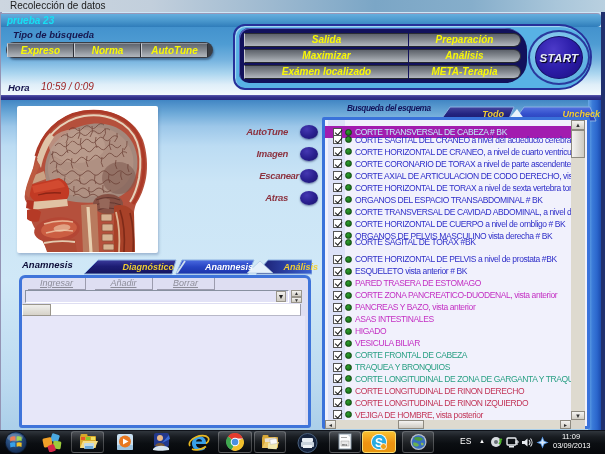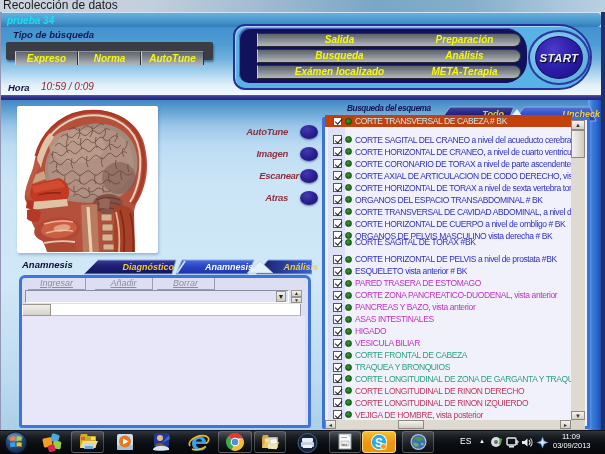--- a/index.html
+++ b/index.html
@@ -1,36 +1,36 @@
 <!DOCTYPE html>
 <html><head><meta charset="utf-8">
 <style>
 *{margin:0;padding:0;box-sizing:border-box}
 html,body{width:605px;height:454px;overflow:hidden}
 body{position:relative;font-family:"Liberation Sans",sans-serif;background:#cfe6f6}
 .abs{position:absolute}
 .bi{font-style:italic;font-weight:bold}
 
-#titlebar{left:0;top:0;width:605px;height:12px;background:linear-gradient(90deg,#cdd6e0 0%,#c2cfdc 25%,#9db9d0 45%,#7ba6c6 62%,#86aecb 78%,#a9c6da 92%,#b9d0e0 100%);color:#1c1c1c;font-size:12px;line-height:11px;padding-left:3px}
+#titlebar{left:0;top:0;width:605px;height:12px;background:linear-gradient(90deg,#cdd6e0 0%,#c2cfdc 25%,#9db9d0 45%,#7ba6c6 62%,#86aecb 78%,#a9c6da 92%,#b9d0e0 100%);color:#1c1c1c;font-size:10px;line-height:11px;padding-left:10px}
 
 #app{left:0;top:12px;width:605px;height:418px;background:#cfe6f6;border-left:2px solid #9494b4;border-right:2px solid #8a8ab0}
 #pruebabar{left:1px;top:13px;width:600px;height:14px;background:linear-gradient(#65aede 0%,#4896cc 55%,#2f7cba 100%);border-top:1px solid #9898b8;border-radius:0 4px 4px 0;color:#17dff2;font-size:10px;padding:1px 0 0 6px}
 #toparea{left:1px;top:27px;width:603px;height:68px;background:linear-gradient(#4392cd 0%,#4e9cd3 25%,#74b2df 48%,#aad5ef 68%,#e0eff9 85%,#f2f9fd 100%)}
 #tipolbl{left:13px;top:29px;font-size:9.5px;color:#16164e}
 
-#strip{left:6px;top:42px;width:207px;height:16px;background:#3a3d44;border-radius:2px;box-shadow:1px 2px 2px rgba(20,30,60,.45);display:flex;padding:9px}
+#strip{left:6px;top:42px;width:207px;height:16px;background:#3a3d44;border-radius:8px;box-shadow:1px 2px 2px rgba(20,30,60,.45);display:flex;padding:1px}
 .gbtn{height:14px;background:linear-gradient(#60656e 0%,#83888f 45%,#a2a7ae 80%,#b0b5bb 100%);border-left:1px solid #caccd2;border-top:1px solid #8e939b;border-right:1px solid #2c2f36;color:#f8f806;font-size:10px;font-weight:bold;font-style:italic;text-align:center;line-height:13px}
 
 #horalbl{left:8px;top:82px;font-size:9.5px;color:#16164e}
 #horaval{left:41px;top:81px;font-size:10px;font-weight:normal;color:#9b1b1b}
 
 #pill{left:233px;top:24px;width:359px;height:66px;background:#58b2e5;border:2px solid #26309a;border-radius:12px 33px 33px 12px;box-shadow:inset 1px 1px 1px rgba(255,255,255,.5)}
 #navybox{left:239px;top:28px;width:288px;height:55px;background:#12125c;border-radius:10px 22px 22px 10px;box-shadow:inset 1px 1px 0 #5560c0}
 .rbtn{position:absolute;height:14px;background:linear-gradient(#5d626b 0%,#81868d 45%,#a1a6ad 80%,#b2b7bd 100%);border-top:1px solid #2a2d34;border-bottom:1px solid #24272e;color:#f8f806;font-size:10px;font-weight:bold;font-style:italic;text-align:center;line-height:12px}
-.lcol{left:257px;width:164px;border-left:1px solid #caccd2}
+.lcol{left:244px;width:164px;border-left:1px solid #caccd2}
 .rcol{left:409px;width:112px;border-radius:0 8px 8px 0;border-right:1px solid #33363d}
 #startring{left:528px;top:30px;width:62px;height:55px;background:radial-gradient(ellipse at 40% 35%,#9fd4f0 0%,#6cbbe8 55%,#4fa3d8 100%);border:2px solid #2a3a9e;border-radius:50%}
 #startbtn{left:535px;top:36px;width:48px;height:43px;background:radial-gradient(ellipse at 38% 30%,#4c3ac8 0%,#2e1fac 45%,#221390 80%,#1a0e7e 100%);border:1px solid #151068;border-radius:50%;color:#e8ecf8;font-size:11.5px;font-weight:bold;font-style:italic;text-align:center;line-height:42px;letter-spacing:.3px;text-shadow:1px 1px 1px #000}
 
 #divider{left:1px;top:95px;width:603px;height:5px;background:linear-gradient(#5b5bb0 0%,#32328c 40%,#26267c 100%)}
 
 #main{left:1px;top:100px;width:603px;height:330px;background:linear-gradient(#4186c4 0%,#6da9d8 4%,#9cc7e9 8%,#bcdcf3 14%,#cbe5f6 25%,#d0e8f7 55%,#bcdaf0 85%,#abcfe9 100%)}
 #rightedge{left:588px;top:100px;width:13px;height:330px;background:linear-gradient(90deg,#6aaae6 0%,#3a7ad8 35%,#2b66cc 70%,#1c4cae 100%)}
 #rightdark{left:601px;top:12px;width:4px;height:418px;background:#20306e}
 
@@ -63,34 +63,34 @@
 .sbtn{position:absolute;background:linear-gradient(#f4f3f1,#d2cec5);border:1px solid #8e8a80;font-size:6px;color:#333;text-align:center}
 
 #taskbar{left:0;top:430px;width:605px;height:24px;background:linear-gradient(#30363d 0%,#191d22 25%,#0b0e12 55%,#05070a 100%);border-top:1px solid #10131a}
 .tbtn{position:absolute;top:431px;height:22px;border:1px solid rgba(255,255,255,.22);border-radius:3px;background:linear-gradient(rgba(255,255,255,.16),rgba(255,255,255,.05) 48%,rgba(255,255,255,.01))}
 .ticon{position:absolute;top:433px}
 #tray{position:absolute;top:436px;color:#fff;font-size:8px}
 </style></head>
 <body>
 <div class="abs" id="titlebar">Recolección de datos</div>
 <div class="abs" id="app"></div>
-<div class="abs bi" id="pruebabar">prueba 34</div>
+<div class="abs bi" id="pruebabar">prueba 23</div>
 <div class="abs" id="toparea"></div>
 <div class="abs bi" id="tipolbl">Tipo de búsqueda</div>
 <div class="abs" id="strip">
   <div class="gbtn" style="width:67px">Expreso</div>
   <div class="gbtn" style="width:67px">Norma</div>
   <div class="gbtn" style="width:67px">AutoTune</div>
 </div>
 <div class="abs bi" id="horalbl">Hora</div>
 <div class="abs bi" id="horaval">10:59 / 0:09</div>
 <div class="abs" id="pill"></div>
 <div class="abs" id="navybox"></div>
 <div class="rbtn lcol" style="top:33px">Salida</div>
-<div class="rbtn lcol" style="top:49px">Busqueda</div>
+<div class="rbtn lcol" style="top:49px">Maximizar</div>
 <div class="rbtn lcol" style="top:65px">Exámen localizado</div>
 <div class="rbtn rcol" style="top:33px">Preparación</div>
 <div class="rbtn rcol" style="top:49px">Análisis</div>
 <div class="rbtn rcol" style="top:65px">META-Terapia</div>
 <div class="abs" id="startring"></div>
 <div class="abs" id="startbtn">START</div>
 <div class="abs" id="divider"></div>
 <div class="abs" id="main"></div>
 <div class="abs" id="rightedge"></div>
 <div class="abs" id="rightdark"></div>
@@ -231,21 +231,21 @@
         <stop offset="0" stop-color="#5572e0"></stop>
         <stop offset=".5" stop-color="#3450cc"></stop>
         <stop offset="1" stop-color="#2840b4"></stop>
       </linearGradient>
   </defs>
 </svg>
 <div class="tabtxt" style="left:444px;top:109px;width:60px;color:#f0ce33">Todo</div>
 <div class="tabtxt" style="left:540px;top:109px;width:60px;color:#f0ce33">Uncheck</div>
 <div class="abs" id="listbox"></div>
 <div class="abs" style="left:328px;top:120px;width:17px;height:300px;background:rgba(168,188,238,.28)"></div>
-<div class="lrow" style="top:115px;color:#bfeef8;background:#c2410c"><span class="cb"></span><span class="dot"></span>CORTE TRANSVERSAL DE CABEZA # BK</div>
+<div class="lrow" style="top:126px;color:#bfeef8;background:#a21caf"><span class="cb"></span><span class="dot"></span>CORTE TRANSVERSAL DE CABEZA # BK</div>
 <div class="lrow" style="top:133.9px;color:#2e2ec8"><span class="cb"></span><span class="dot"></span>CORTE SAGITAL DEL CRANEO a nivel del acueducto cerebral</div>
 <div class="lrow" style="top:145.9px;color:#2e2ec8"><span class="cb"></span><span class="dot"></span>CORTE HORIZONTAL DE CRANEO, a nivel de cuarto ventriculo</div>
 <div class="lrow" style="top:157.8px;color:#2e2ec8"><span class="cb"></span><span class="dot"></span>CORTE CORONARIO DE TORAX a nivel de parte ascendente de</div>
 <div class="lrow" style="top:169.8px;color:#2e2ec8"><span class="cb"></span><span class="dot"></span>CORTE AXIAL DE ARTICULACION DE CODO DERECHO, vista</div>
 <div class="lrow" style="top:181.7px;color:#2e2ec8"><span class="cb"></span><span class="dot"></span>CORTE HORIZONTAL DE TORAX a nivel de sexta vertebra torax</div>
 <div class="lrow" style="top:193.7px;color:#2e2ec8"><span class="cb"></span><span class="dot"></span>ORGANOS DEL ESPACIO TRANSABDOMINAL # BK</div>
 <div class="lrow" style="top:205.6px;color:#2e2ec8"><span class="cb"></span><span class="dot"></span>CORTE TRANSVERSAL DE CAVIDAD ABDOMINAL, a nivel de</div>
 <div class="lrow" style="top:217.6px;color:#2e2ec8"><span class="cb"></span><span class="dot"></span>CORTE HORIZONTAL DE CUERPO a nivel de ombligo # BK</div>
 <div class="lrow" style="top:229.5px;color:#2e2ec8"><span class="cb"></span><span class="dot"></span>ORGANOS DE PELVIS MASCULINO vista derecha # BK</div>
 <div class="lrow" style="top:236px;color:#2e2ec8"><span class="cb"></span><span class="dot"></span>CORTE SAGITAL  DE TORAX #BK</div>

